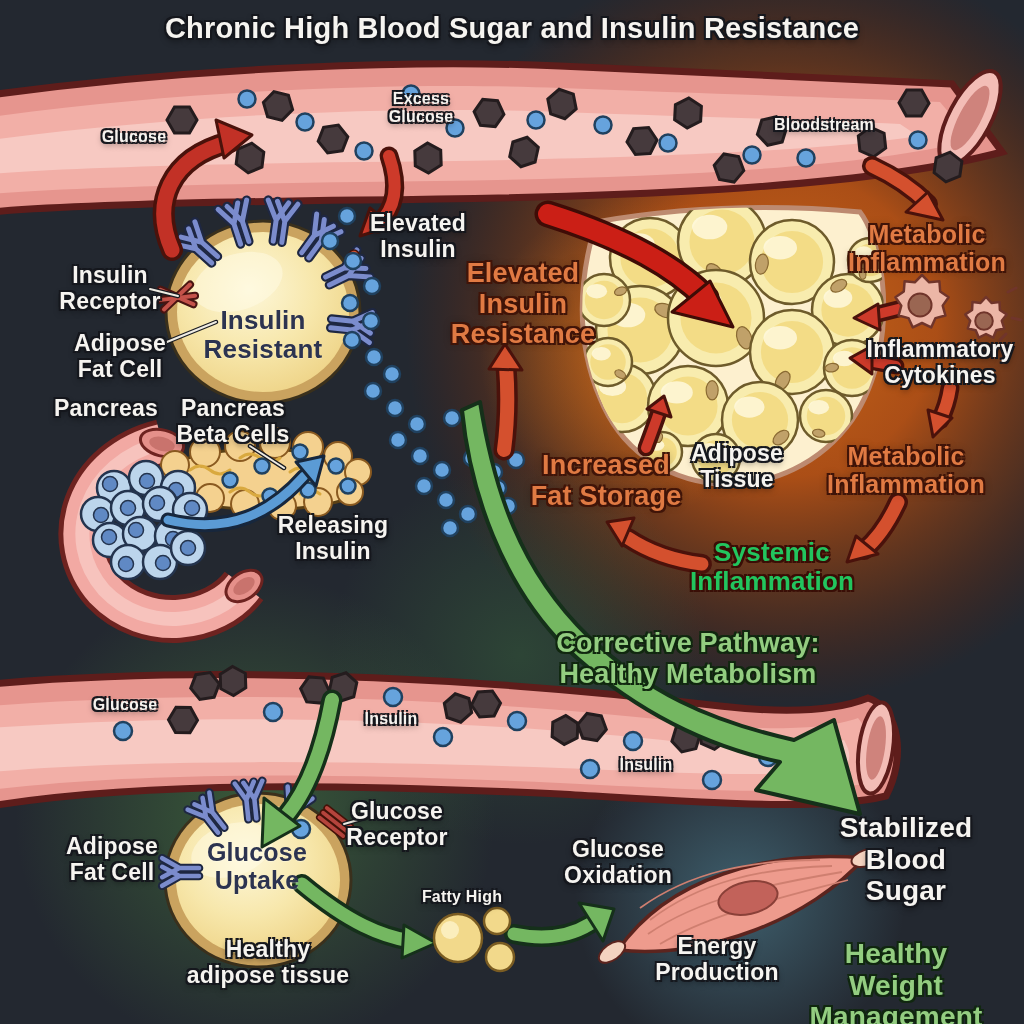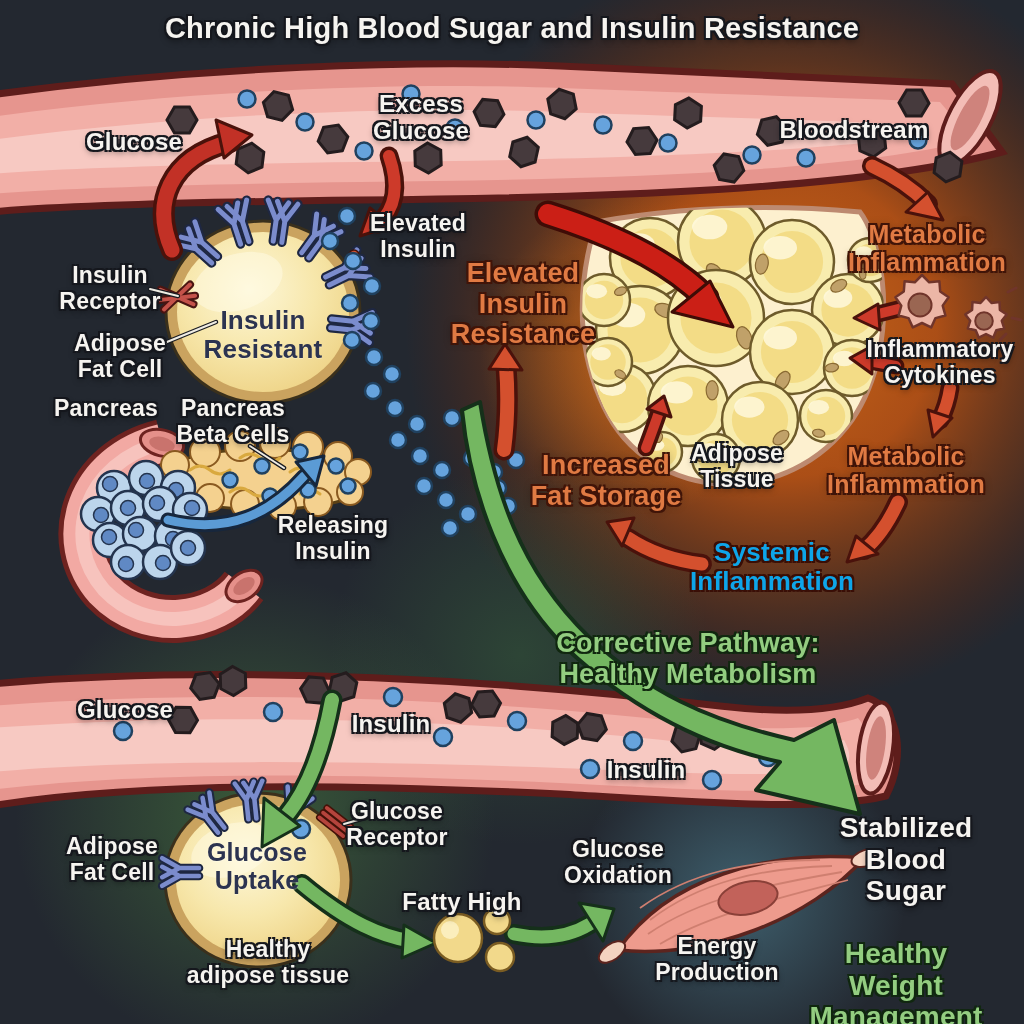--- a/index.html
+++ b/index.html
@@ -4,24 +4,24 @@
 <style>
   html,body{margin:0;padding:0;background:#10131a;}
   #stage{position:relative;width:1024px;height:1024px;overflow:hidden;background:#232830;
          font-family:"Liberation Sans",sans-serif;}
   #art{position:absolute;left:0;top:0;width:100%;height:100%;}
   .lbl{position:absolute;transform:translateX(-50%);text-align:center;white-space:pre-line;
        font-weight:700;font-size:23px;line-height:1.13;letter-spacing:.2px;pointer-events:none;}
   .nowrap{white-space:nowrap;}
   .w{color:#f6f4f0;text-shadow:-2px -2px 0 #15171d,2px -2px 0 #15171d,-2px 2px 0 #15171d,2px 2px 0 #15171d,0 3px 6px rgba(0,0,0,.55);}
   .or{color:#e07a43;text-shadow:-2px -2px 0 #401408,2px -2px 0 #401408,-2px 2px 0 #401408,2px 2px 0 #401408,0 0 8px rgba(0,0,0,.4);}
-  .rd{color:#0ea5e9;text-shadow:-2px -2px 0 #390e06,2px -2px 0 #390e06,-2px 2px 0 #390e06,2px 2px 0 #390e06;}
+  .rd{color:#22c55e;text-shadow:-2px -2px 0 #390e06,2px -2px 0 #390e06,-2px 2px 0 #390e06,2px 2px 0 #390e06;}
   .gr{color:#93cd80;text-shadow:-2px -2px 0 #10270f,2px -2px 0 #10270f,-2px 2px 0 #10270f,2px 2px 0 #10270f;}
   .dk{color:#2c3350;text-shadow:0 1px 0 rgba(255,255,240,.35);}
-  .s24{font-size:24px}.s25{font-size:25px}.s26{font-size:26px}.s27{font-size:27px}.s28{font-size:28px}.s29{font-size:29px}
+  .s24{font-size:16px}.s25{font-size:25px}.s26{font-size:26px}.s27{font-size:27px}.s28{font-size:28px}.s29{font-size:29px}
 </style>
 </head>
 <body>
 
 <div id="stage">
 <svg id="art" viewBox="0 0 1024 1024">
   <defs>
     <radialGradient id="gOrange">
           <stop offset="0" stop-color="#d06a18" stop-opacity=".95"></stop>
           <stop offset=".4" stop-color="#c35512" stop-opacity=".85"></stop>
@@ -488,21 +488,21 @@
         <line x1="250" y1="446" x2="284" y2="468" stroke="#efece4" stroke-width="2" stroke-linecap="round"></line>
         <line x1="365" y1="818" x2="344" y2="824" stroke="#1a1c22" stroke-width="4.5" stroke-linecap="round"></line>
         <line x1="365" y1="818" x2="344" y2="824" stroke="#efece4" stroke-width="2" stroke-linecap="round"></line>
       </g>
 </svg>
 
 <div class="lbl w s29 nowrap" style="left:512px;top:12px">Chronic High Blood Sugar and Insulin Resistance</div>
 <div class="lbl w s24" style="left:134px;top:128px">Glucose</div>
 <div class="lbl w s24" style="left:421px;top:90px">Excess
 Glucose</div>
-<div class="lbl w s24" style="left:854px;top:116px">Bloodstream</div>
+<div class="lbl w s24" style="left:824px;top:116px">Bloodstream</div>
 <div class="lbl w" style="left:418px;top:210px">Elevated
 Insulin</div>
 <div class="lbl w" style="left:110px;top:262px">Insulin
 Receptor</div>
 <div class="lbl w" style="left:120px;top:330px">Adipose
 Fat Cell</div>
 <div class="lbl dk s26" style="left:263px;top:306px">Insulin
 Resistant</div>
 <div class="lbl w" style="left:106px;top:395px">Pancreas</div>
 <div class="lbl w" style="left:233px;top:395px">Pancreas

